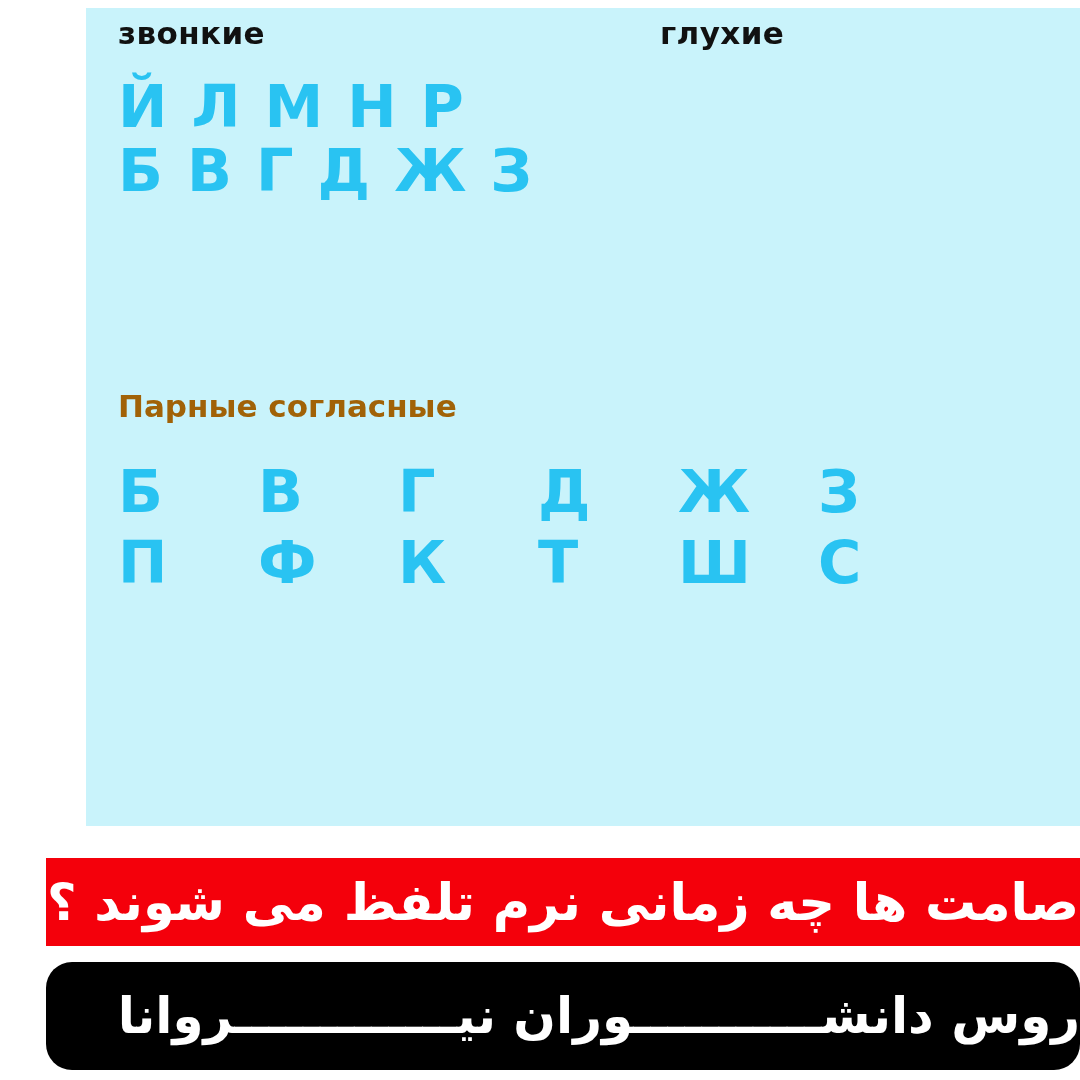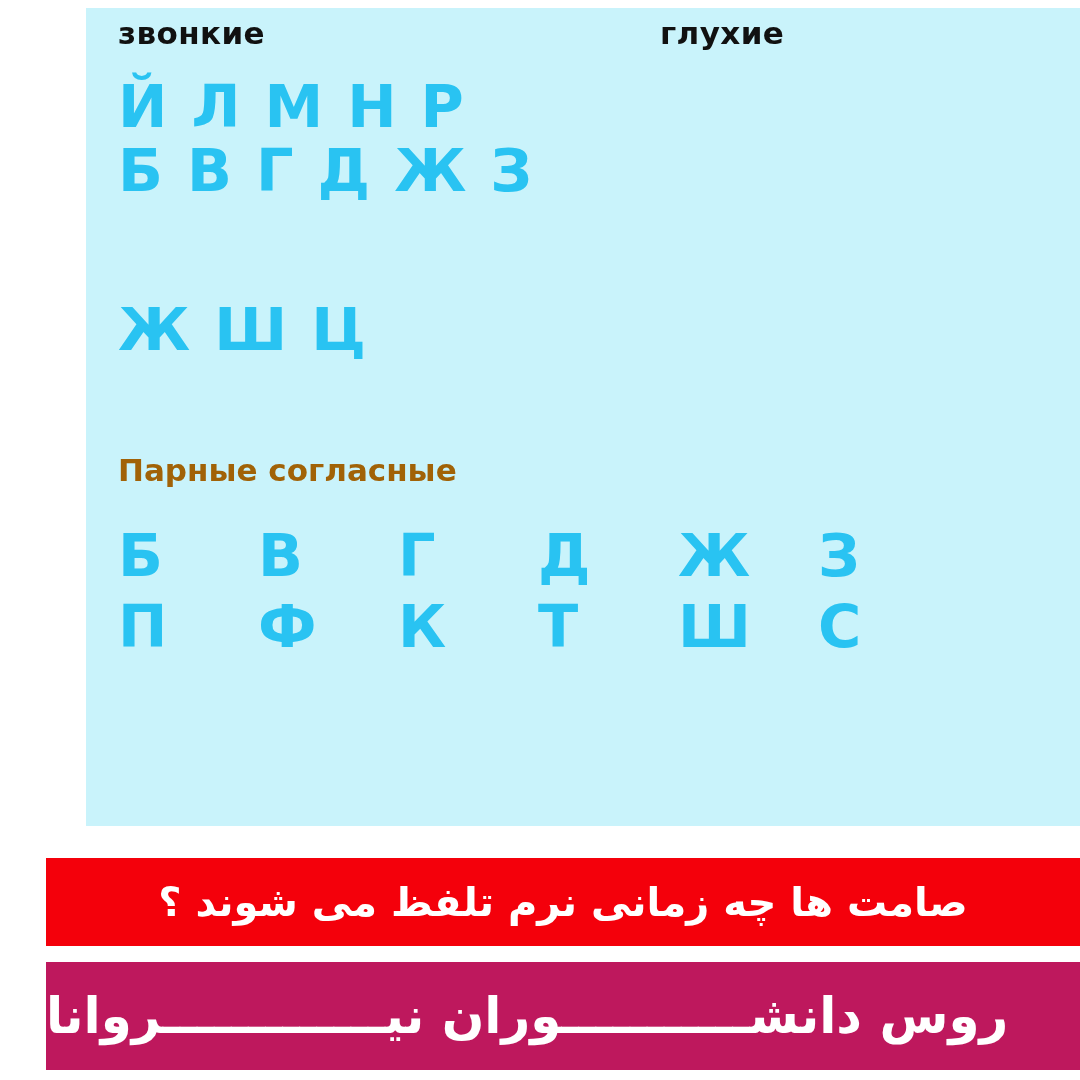--- a/index.html
+++ b/index.html
@@ -116,39 +116,40 @@
     background: #f4000b;
     display: flex;
     align-items: center;
     justify-content: center;
     box-sizing: border-box;
   }
   .banner-red .txt {
     color: #ffffff;
     font-family: "DejaVu Sans", sans-serif;
     font-weight: bold;
-    font-size: 40px;
+    font-size: 51px;
     direction: rtl;
     unicode-bidi: bidi-override;
     white-space: nowrap;
     line-height: 1;
   }
 
   
   .banner-black {
     position: absolute;
     left: 46px;
     top: 962px;
     width: 1034px;
     height: 108px;
-    background: #be185d;
+    background: #000000;
     display: flex;
     align-items: center;
-    justify-content: flex-start;
-    box-sizing: border-box;
+    justify-content: flex-end;
+    box-sizing: border-box;
+    border-radius: 26px;
   }
   .banner-black .txt {
     color: #ffffff;
     font-family: "DejaVu Sans", sans-serif;
     font-weight: bold;
     font-size: 50px;
     direction: rtl;
     white-space: nowrap;
     line-height: 1;
   }
@@ -170,23 +171,20 @@
           <span>Б</span><span>В</span><span>Г</span><span>Д</span><span>Ж</span><span>З</span>
         </div>
       </div>
       <div class="col-right">
         <div class="heading">глухие</div>
       </div>
     </div>
 
     <div class="grid-two sec-2">
       <div class="col-left">
-        <div class="letters-row">
-          <span>Ж</span><span>Ш</span><span>Ц</span>
-        </div>
       </div>
     </div>
 
     <div class="pairs sec-3">
       <div class="pairs-head">Парные согласные</div>
       <div class="pairs-grid">
         <div class="cell">Б</div>
         <div class="cell">В</div>
         <div class="cell">Г</div>
         <div class="cell">Д</div>

